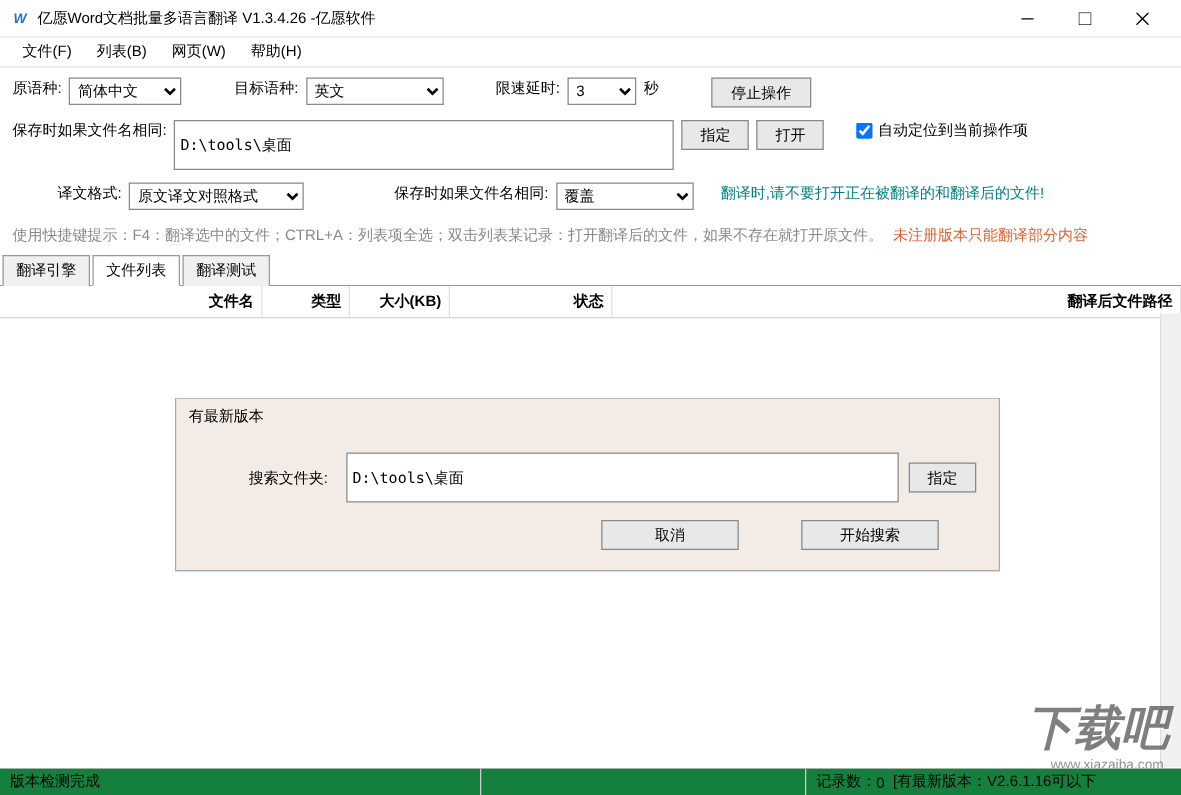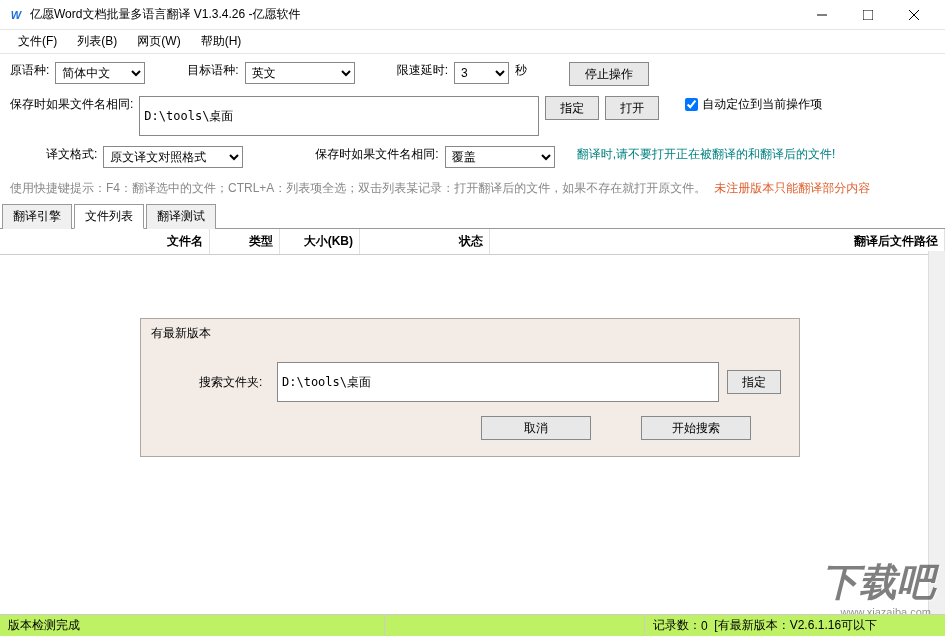--- a/index.html
+++ b/index.html
@@ -30,21 +30,21 @@
 .th { padding: 4px 6px; border-right: 1px solid #e0e0e0; font-size: 12px; text-align: right; font-weight: bold; }
 .table-body { height: 380px; background: #fff; }
 .dialog { position: absolute; left: 140px; top: 318px; width: 660px; background: #f3ebe6; border: 1px solid #b0a8a0; padding: 0; }
 .dialog-title { padding: 6px 10px; font-size: 12px; }
 .dialog-body { padding: 14px 18px 16px 18px; }
 .dialog-row { display: flex; align-items: center; gap: 8px; margin-bottom: 12px; }
 .dialog-row .label { min-width: 70px; text-align: left; margin-left: 40px; }
 .dialog-input { flex: 1; }
 .dialog-btns { display: flex; justify-content: flex-end; gap: 50px; padding-right: 30px; margin-top: 14px; }
 .dialog-btn { width: 110px; height: 24px; border: 1px solid #888; background: #e8e8e8; cursor: pointer; font-size: 12px; }
-.statusbar { position: absolute; bottom: 0; left: 0; right: 0; height: 22px; border-top: 1px solid #ccc; display: flex; align-items: center; font-size: 12px; background: #bef264; }
+.statusbar { position: absolute; bottom: 0; left: 0; right: 0; height: 22px; border-top: 1px solid #ccc; display: flex; align-items: center; font-size: 12px; background: #15803d; }
 .statusbar-cell { padding: 0 8px; border-right: 1px solid #ccc; height: 100%; display: flex; align-items: center; }
 .watermark { position: absolute; right: 10px; bottom: 28px; font-size: 38px; font-weight: bold; color: rgba(0,0,0,0.5); font-style: italic; pointer-events: none; text-shadow: 1px 1px 2px rgba(255,255,255,0.6); }
 .watermark-sub { position: absolute; right: 14px; bottom: 18px; font-size: 11px; color: rgba(0,0,0,0.45); pointer-events: none; }
 .scrollbar-v { position: absolute; right: 0; top: 0; bottom: 0; width: 17px; background: #f0f0f0; border-left: 1px solid #ddd; }
 .main-content { position: relative; height: calc(100% - 30px - 24px - 22px); display: flex; flex-direction: column; }
 </style>
 </head>
 <body>
 
 <div class="titlebar">

